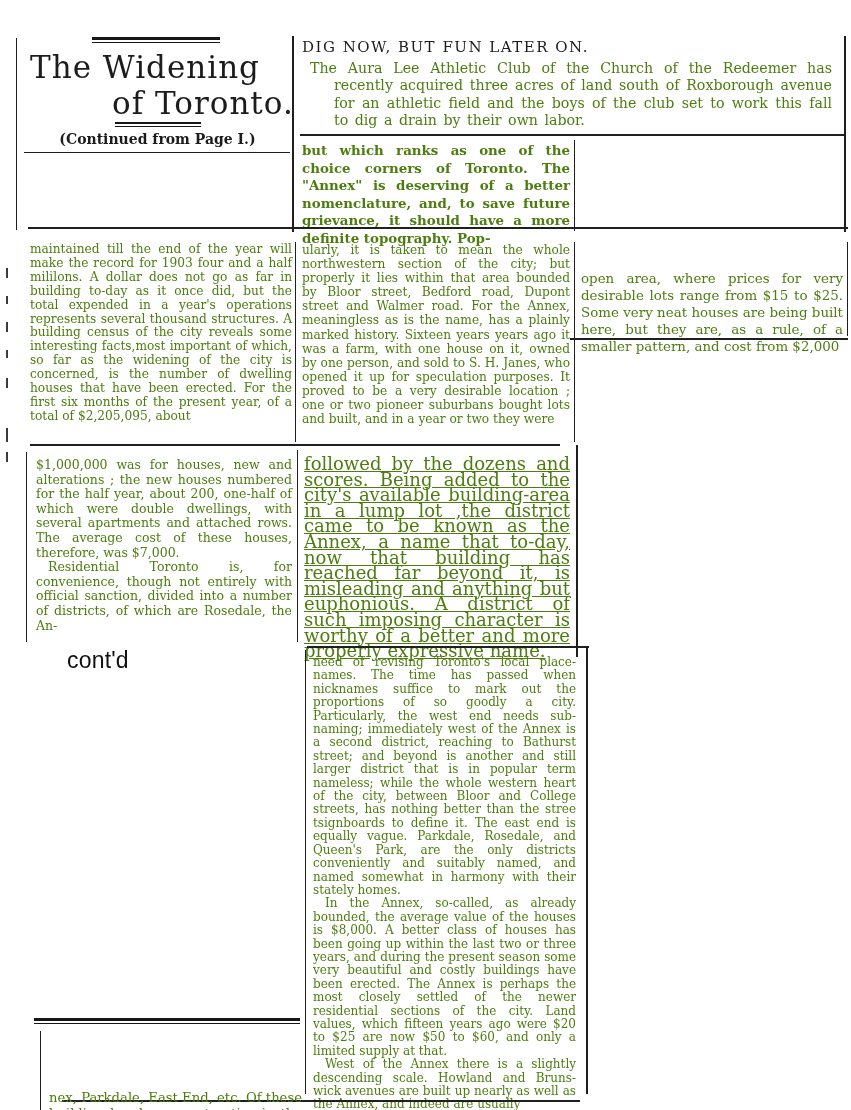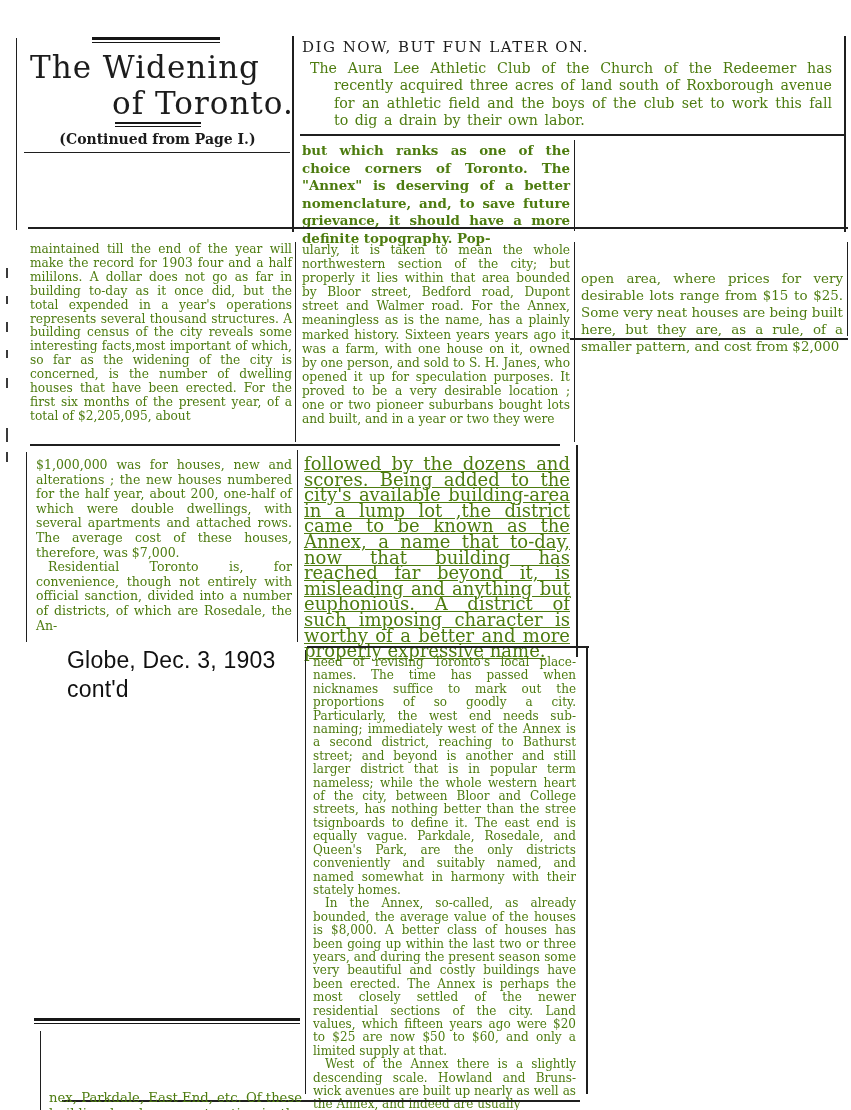--- a/index.html
+++ b/index.html
@@ -98,21 +98,20 @@
     <p>$1,000,000 was for houses, new and alterations ; the new houses numbered for the half year, about 200, one-half of which were double dwellings, with several apartments and attached rows. The average cost of these houses, therefore, was $7,000.</p>
     <p class="ind">Residential Toronto is, for convenience, though not entirely with official sanction, divided into a number of districts, of which are Rosedale, the An-</p>
   </div>
   <div class="vrule" style="left:297px;top:450px;width:1px;height:192px;"></div>
   <div class="col" style="left:304px;top:456px;width:266px;font-size:18px;line-height:15.6px;text-decoration:underline;">
     <p>followed by the dozens and scores. Being added to the city's available building-area in a lump lot ,the district came to be known as the Annex, a name that to-day, now that building has reached far beyond it, is misleading and anything but euphonious. A district of such imposing character is worthy of a better and more properly expressive name.</p>
   </div>
   <div class="vrule" style="left:576px;top:445px;width:2px;height:212px;"></div>
 
   <div class="annotation" style="left:67px;top:646px;">
-    <div>Globe, Dec. 3, 1903</div>
     <div>cont'd</div>
   </div>
 
   <div class="hrule" style="left:307px;top:646px;width:282px;height:2px;"></div>
   <div class="vrule" style="left:305px;top:650px;width:1px;height:444px;"></div>
   <div class="vrule" style="left:586px;top:648px;width:2px;height:446px;"></div>
   <div class="col" style="left:313px;top:656px;width:263px;font-size:12px;line-height:13.4px;">
     <p>need of revising Toronto's local place-names. The time has passed when nicknames suffice to mark out the proportions of so goodly a city. Particularly, the west end needs sub-naming; immediately west of the Annex is a second district, reaching to Bathurst street; and beyond is another and still larger district that is in popular term nameless; while the whole western heart of the city, between Bloor and College streets, has nothing better than the stree tsignboards to define it. The east end is equally vague. Parkdale, Rosedale, and Queen's Park, are the only districts conveniently and suitably named, and named somewhat in harmony with their stately homes.</p>
     <p class="ind">In the Annex, so-called, as already bounded, the average value of the houses is $8,000. A better class of houses has been going up within the last two or three years, and during the present season some very beautiful and costly buildings have been erected. The Annex is perhaps the most closely settled of the newer residential sections of the city. Land values, which fifteen years ago were $20 to $25 are now $50 to $60, and only a limited supply at that.</p>
     <p class="ind">West of the Annex there is a slightly descending scale. Howland and Bruns- wick avenues are built up nearly as well as the Annex, and indeed are usually</p>

